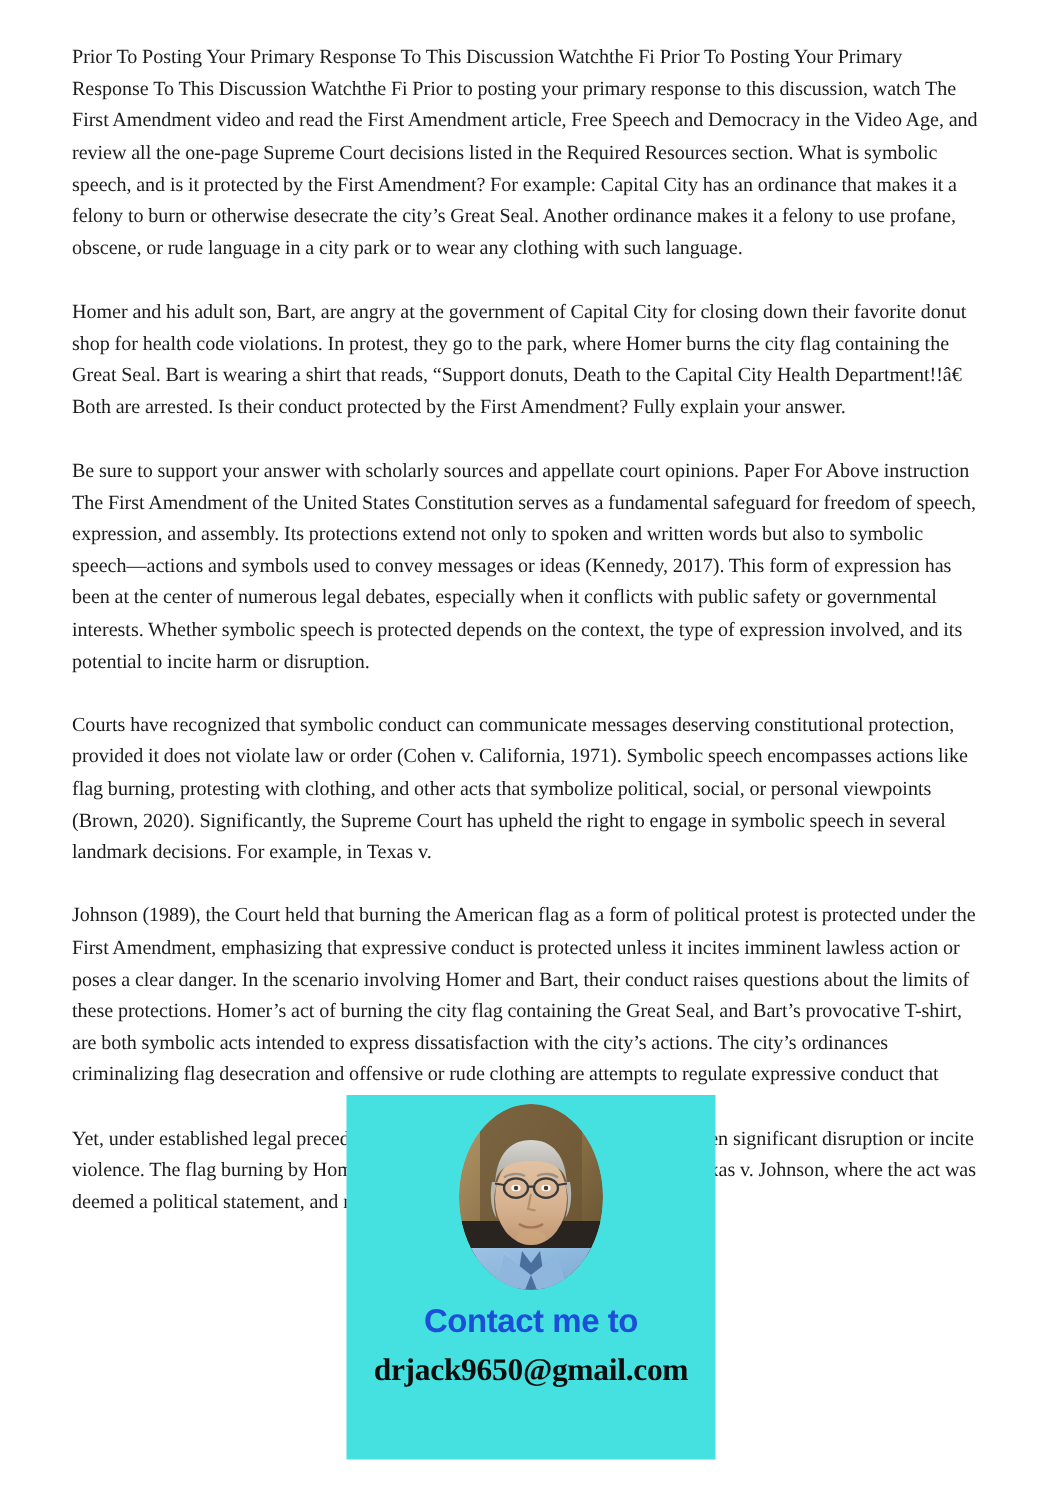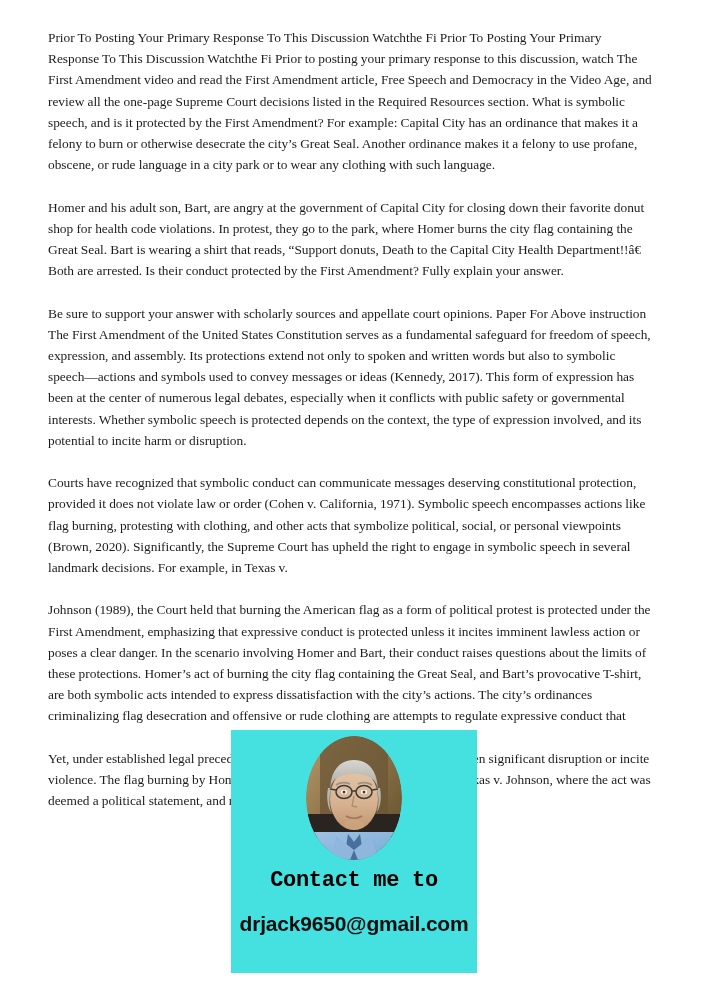--- a/index.html
+++ b/index.html
@@ -70,39 +70,39 @@
     margin-top: 6px;
     border-radius: 50% / 50%;
     overflow: hidden;
     position: relative;
     flex: none;
   }
 
   .promo-photo svg { display: block; }
 
   .promo-line {
-    font-family: Liberation Mono, monospace;
+    font-family: Liberation Sans, sans-serif;
     font-weight: 700;
     font-size: 22px;
     line-height: 28px;
-    color: #000000;
+    color: #1d4ed8;
     text-align: left;
     letter-spacing: -0.3px;
   }
 
   .promo-line.first { margin-top: 7px; }
 
   .promo-email {
-    font-family: Liberation Sans, sans-serif;
+    font-family: Liberation Serif, serif;
     font-weight: 700;
     font-size: 21px;
     line-height: 26px;
     color: #0d0d0d;
     text-align: center;
-    margin-top: 16px;
+    margin-top: 5px;
     letter-spacing: -0.2px;
   }
 </style>
 </head>
 <body>
 
 <div id="page">
 
   <div class="doc-body">
     <p class="para">Prior To Posting Your Primary Response To This Discussion Watchthe Fi Prior To Posting Your Primary Response To This Discussion Watchthe Fi Prior to posting your primary response to this discussion, watch The First Amendment video and read the First Amendment article, Free Speech and Democracy in the Video Age, and review all the one-page Supreme Court decisions listed in the Required Resources section. What is symbolic speech, and is it protected by the First Amendment? For example: Capital City has an ordinance that makes it a felony to burn or otherwise desecrate the city’s Great Seal. Another ordinance makes it a felony to use profane, obscene, or rude language in a city park or to wear any clothing with such language.</p>

